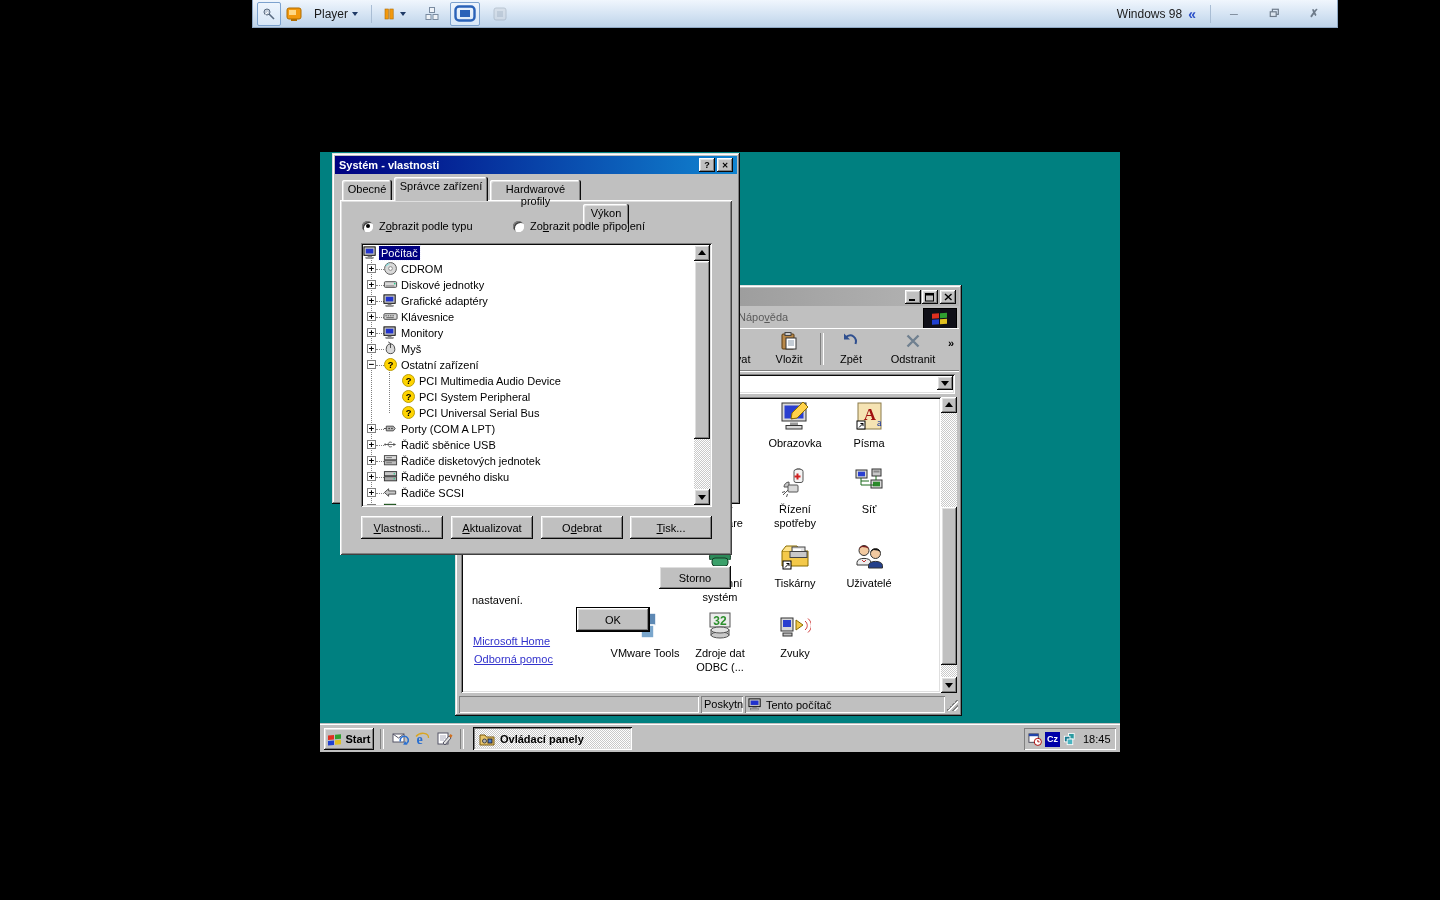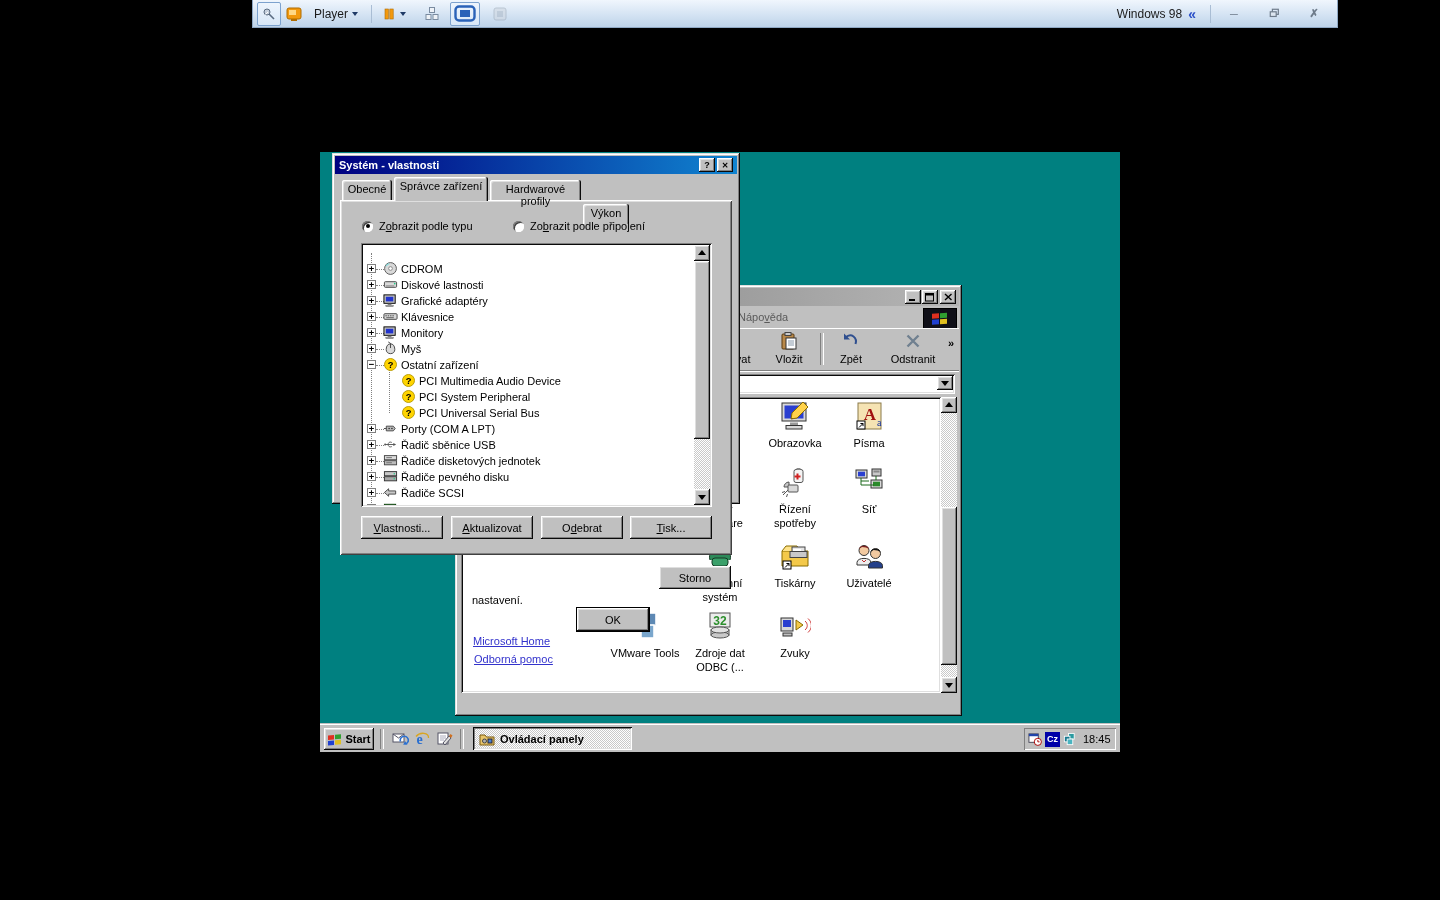--- a/index.html
+++ b/index.html
@@ -321,57 +321,83 @@
       <div class="abs checker sbar" style="left:486px;top:112px;width:16px;height:296px">
         <span class="sarr btn" style="top:0">
             <span class="tri-u"></span>
           </span>
         <span class="sarr btn" style="top:280px">
             <span class="tri-d"></span>
           </span>
         <span class="thumb btn" style="top:110px;height:158px"></span>
       </div>
 
+      <div class="abs" style="left:3px;top:411px;width:501px;height:18px">
+        <span class="abs sunk1" style="left:1px;top:0;width:240px;height:17px;background:#c0c0c0"></span>
+        <span class="abs sunk1" style="left:243px;top:0;width:42px;height:17px;background:#c0c0c0;overflow:hidden;padding:2px 2px 0 3px;box-sizing:border-box;white-space:nowrap">Poskytn</span>
+        <span class="abs sunk1" style="left:287px;top:0;width:200px;height:17px;background:#c0c0c0;display:flex;align-items:center;gap:4px;padding-left:3px;box-sizing:border-box">
+          <span class="ic">
+              <svg width="14" height="13" viewBox="0 0 16 15" xmlns="http://www.w3.org/2000/svg">
+                <rect x="1" y="1" width="13" height="9" fill="#c0c0c0" stroke="#000"></rect>
+                <rect x="3" y="3" width="9" height="5" fill="#2233cc"></rect>
+                <rect x="5" y="10.5" width="5" height="1.5" fill="#808080"></rect>
+                <rect x="3" y="12" width="9" height="1.8" fill="#c0c0c0" stroke="#555" stroke-width=".5"></rect>
+              </svg>
+            </span>
+          <span>Tento počítač</span>
+        </span>
+        <span class="abs" style="right:1px;top:3px;width:12px;height:12px;background:
+          linear-gradient(135deg,transparent 50%,#808080 50%,#808080 58%,#fff 58%,#fff 66%,transparent 66%,transparent 74%,#808080 74%,#808080 82%,#fff 82%,#fff 90%,transparent 90%)"></span>
+      </div>
     </div>
 
     <div class="abs rout" id="sysdlg" style="left:12px;top:1px;width:408px;height:351px">
       <div class="abs titlebar-act" style="left:3px;top:3px;width:402px;height:18px;padding-left:4px;box-sizing:border-box">
         <span>Systém - vlastnosti</span>
         <span style="flex:1"></span>
         <span class="capbtn" style="margin-right:2px">?</span>
         <span class="capbtn" style="margin-right:4px;font-size:8px">✕</span>
       </div>
       <div id="dlgtabs"></div>
       <div class="abs page" style="left:8px;top:47px;width:392px;height:355px"></div>
 
       <div id="dlgradios"></div>
 
       <div class="abs sunk" style="left:29px;top:90px;width:351px;height:264px">
         <div class="abs" id="treerows" style="left:2px;top:2px;width:331px;height:260px;overflow:hidden;background:#fff">
             <span class="dotline" style="left: 26px; top: 120px; height: 48px;"></span>
             <span class="dotline" style="left: 8px; top: 8px; height: 256px;"></span>
+            <div class="trow" style="top: 0px;">
+              <span class="ticon" style="position: absolute; left: 0px; top: 0px;"><svg width="15" height="15" viewBox="0 0 16 16" xmlns="http://www.w3.org/2000/svg">
+                  <rect x="1" y="2" width="12" height="9" fill="#c0c0c0" stroke="#000"></rect>
+                  <rect x="3" y="4" width="8" height="5" fill="#2233cc"></rect>
+                  <rect x="5" y="11.5" width="4" height="1.5" fill="#808080"></rect>
+                  <rect x="3" y="13" width="8" height="1.6" fill="#c0c0c0" stroke="#555" stroke-width=".5"></rect>
+                </svg></span>
+              <span class="tlbl sel" style="position: absolute; left: 16px; top: 1px;">Počítač</span>
+            </div>
             <span class="hstub" style="left: 13px; top: 24px; width: 8px;"></span>
             <div class="trow" style="top: 16px;">
               <span class="expbox" style="left: 4px; top: 3px;">+</span>
               <span class="ticon" style="position: absolute; left: 20px; top: 0px;"><svg width="15" height="15" viewBox="0 0 16 16" xmlns="http://www.w3.org/2000/svg">
                   <circle cx="8" cy="8" r="6.3" fill="#d9d9d9" stroke="#555"></circle>
                   <circle cx="8" cy="8" r="2" fill="#fff" stroke="#888"></circle>
                   <path d="M3.2 5.4a6.3 6.3 0 0 1 3.6-2.6" stroke="#8adcdc" fill="none" stroke-width="1.4"></path>
                 </svg></span>
               <span class="tlbl" style="position: absolute; left: 36px; top: 1px;">CDROM</span>
             </div>
             <span class="hstub" style="left: 13px; top: 40px; width: 8px;"></span>
             <div class="trow" style="top: 32px;">
               <span class="expbox" style="left: 4px; top: 3px;">+</span>
               <span class="ticon" style="position: absolute; left: 20px; top: 0px;"><svg width="15" height="15" viewBox="0 0 16 16" xmlns="http://www.w3.org/2000/svg">
                   <rect x="1.5" y="5" width="13" height="6" rx="1" fill="#d9d9d9" stroke="#444"></rect>
                   <rect x="3" y="9" width="9" height="1" fill="#808080"></rect>
                   <circle cx="12.5" cy="7" r=".9" fill="#2c8"></circle>
                 </svg></span>
-              <span class="tlbl" style="position: absolute; left: 36px; top: 1px;">Diskové lastnosti</span>
+              <span class="tlbl" style="position: absolute; left: 36px; top: 1px;">Diskové jednotky</span>
             </div>
             <span class="hstub" style="left: 13px; top: 56px; width: 8px;"></span>
             <div class="trow" style="top: 48px;">
               <span class="expbox" style="left: 4px; top: 3px;">+</span>
               <span class="ticon" style="position: absolute; left: 20px; top: 0px;"><svg width="15" height="15" viewBox="0 0 16 16" xmlns="http://www.w3.org/2000/svg">
                   <rect x="1" y="2" width="12" height="9" fill="#c0c0c0" stroke="#000"></rect>
                   <rect x="3" y="4" width="8" height="5" fill="#2233cc"></rect>
                   <rect x="5" y="11.5" width="4" height="1.5" fill="#808080"></rect>
                   <rect x="3" y="13" width="8" height="1.6" fill="#c0c0c0" stroke="#555" stroke-width=".5"></rect>
                 </svg></span>

